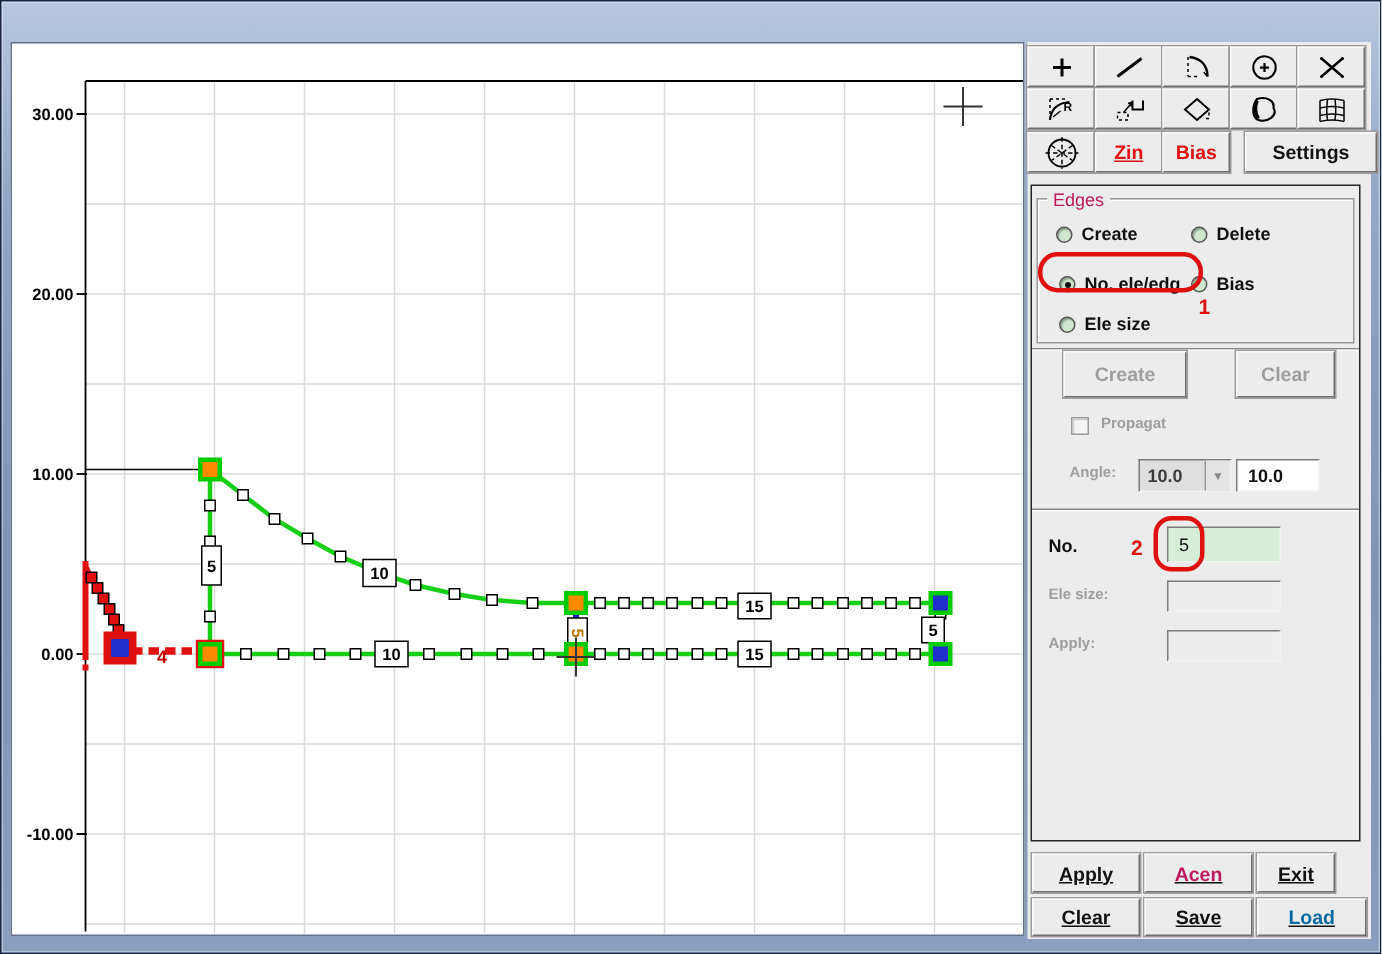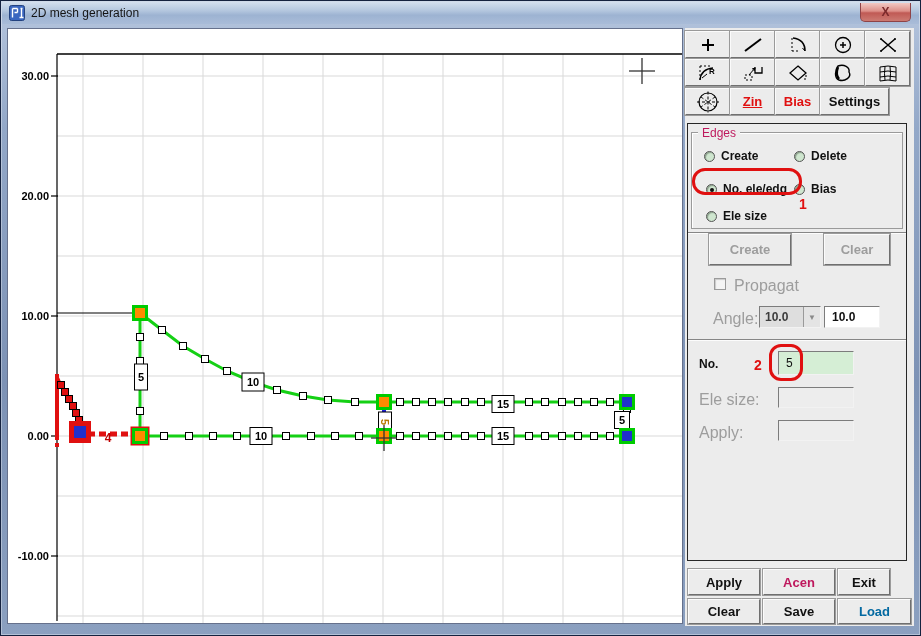--- a/index.html
+++ b/index.html
@@ -32,53 +32,43 @@
   .radio-row{position:absolute;display:flex;align-items:center;gap:6px;}
   .radio{width:11px;height:11px;border-radius:50%;background:#cfe6cf;border:1px solid #555;
     box-shadow:inset 1px 1px 1px #8aa08a;position:relative;flex:0 0 11px;}
   .radio.sel::after{content:"";position:absolute;left:3px;top:3px;width:4px;height:4px;border-radius:50%;background:#111;}
   .radio-label{font-size:12px;font-weight:bold;color:#111;white-space:nowrap;}
   .sep{position:absolute;left:3px;width:218px;height:2px;border-top:1px solid #868686;border-bottom:1px solid #fcfcfc;}
   .btn3d{position:absolute;background:#ececec;border:1px solid;border-color:#fbfbfb #6f6f6f #6f6f6f #fbfbfb;
     box-shadow:0 0 0 1px #9b9b9b;display:flex;align-items:center;justify-content:center;font-size:13px;}
   .disabled-text{color:#9d9d9d;font-weight:bold;}
   .checkbox{position:absolute;width:12px;height:12px;background:#f4f4f4;border:1px solid #9a9a9a;box-shadow:inset 1px 1px 1px #c9c9c9;}
-  .dis-label{position:absolute;font-size:16px;font-weight:normal;color:#9d9d9d;white-space:nowrap;}
+  .dis-label{position:absolute;font-size:10px;font-weight:bold;color:#9d9d9d;white-space:nowrap;}
   .combo{position:absolute;height:22px;background:#dedede;border:1px solid;border-color:#7c7c7c #f2f2f2 #f2f2f2 #7c7c7c;
     display:flex;align-items:center;}
   .combo-text{flex:1;padding-left:5px;font-size:12px;font-weight:bold;color:#3c3c3c;}
   .combo-arrow{width:17px;height:100%;background:#e4e4e4;border-left:1px solid #9a9a9a;display:flex;align-items:center;justify-content:center;color:#8a8a8a;font-size:8px;}
   .field{position:absolute;border:1px solid;border-color:#7c7c7c #f2f2f2 #f2f2f2 #7c7c7c;background:#fff;
     display:flex;align-items:center;padding-left:7px;font-size:12px;color:#111;}
   .field.dis{background:#ededed;}
   .blk-label{position:absolute;font-size:12px;font-weight:bold;color:#111;white-space:nowrap;}
   .red-oval{position:absolute;border:3px solid #e01010;border-radius:13px;}
   .red-step{position:absolute;color:#e01010;font-size:14px;font-weight:bold;}
   .fbtn{position:absolute;background:#ececec;border:1px solid;border-color:#fbfbfb #6f6f6f #6f6f6f #fbfbfb;
     box-shadow:0 0 0 1px #9b9b9b;display:flex;align-items:center;justify-content:center;
-    font-size:13px;font-weight:bold;color:#111;}
+    font-size:13px;font-weight:bold;color:#111;text-decoration:underline;}
   .tick{font-size:11px;font-weight:bold;fill:#000;font-family:"Liberation Sans",sans-serif;}
   .elabel{font-size:11px;font-weight:bold;font-family:"Liberation Sans",sans-serif;}
   .rlabel{font-size:12px;font-weight:bold;font-family:"Liberation Sans",sans-serif;}
 </style>
 </head>
 <body>
 
 <div class="window">
 
-  <div class="titlebar">
-    <svg class="app-icon" viewBox="0 0 16 16">
-      <rect x="0.5" y="0.5" width="15" height="15" rx="2" fill="#3a66c0" stroke="#23427f"></rect>
-      <path d="M3.5 3.5 v9 M3.5 3.5 h5 M8.5 3.5 v4 M8.5 7.5 h-3 M11.5 3.5 h2 M12.5 3.5 v9 M10.5 12.5 h4" stroke="#fff" stroke-width="1.4" fill="none"></path>
-    </svg>
-    <span class="title-text">2D mesh generation</span>
-    <div class="close-btn">
-      <span class="close-x">X</span>
-    </div>
-  </div>
 
   <div class="canvas">
     <svg id="plot-svg" width="674" height="594" viewBox="0 0 674 594">
         <g>
           <line x1="75" y1="25" x2="75" y2="594" stroke="#d9d9d9"></line>
           <line x1="135" y1="25" x2="135" y2="594" stroke="#d9d9d9"></line>
           <line x1="195" y1="25" x2="195" y2="594" stroke="#d9d9d9"></line>
           <line x1="255" y1="25" x2="255" y2="594" stroke="#d9d9d9"></line>
           <line x1="315" y1="25" x2="315" y2="594" stroke="#d9d9d9"></line>
           <line x1="375" y1="25" x2="375" y2="594" stroke="#d9d9d9"></line>
@@ -292,21 +282,21 @@
         <path d="M2 11 h22 M13 0.5 v21" stroke="#000" stroke-width="1" stroke-dasharray="3 2" fill="none"></path>
         <path d="M6 6 L20 16 M20 6 L6 16" stroke="#000" stroke-width="0.9" stroke-dasharray="3 2" fill="none"></path>
       </svg>
     </div>
     <div class="tbtn" style="left:45px;top:60px;width:45px;">
       <span class="tbtn-label" style="color: rgb(224, 16, 16); text-decoration: underline;">Zin</span>
     </div>
     <div class="tbtn" style="left:90px;top:60px;width:45px;">
       <span class="tbtn-label" style="color: rgb(224, 16, 16);">Bias</span>
     </div>
-    <div class="tbtn" style="left:135px;top:60px;width:69px;">
+    <div class="tbtn" style="left:145px;top:60px;width:88px;">
       <span class="tbtn-label">Settings</span>
     </div>
 
     <div class="ctrl-frame"></div>
 
     <div class="fieldset"></div>
     <span class="legend">Edges</span>
 
     <div class="radio-row" style="left:19px;top:121px;">
       <span class="radio"></span>

